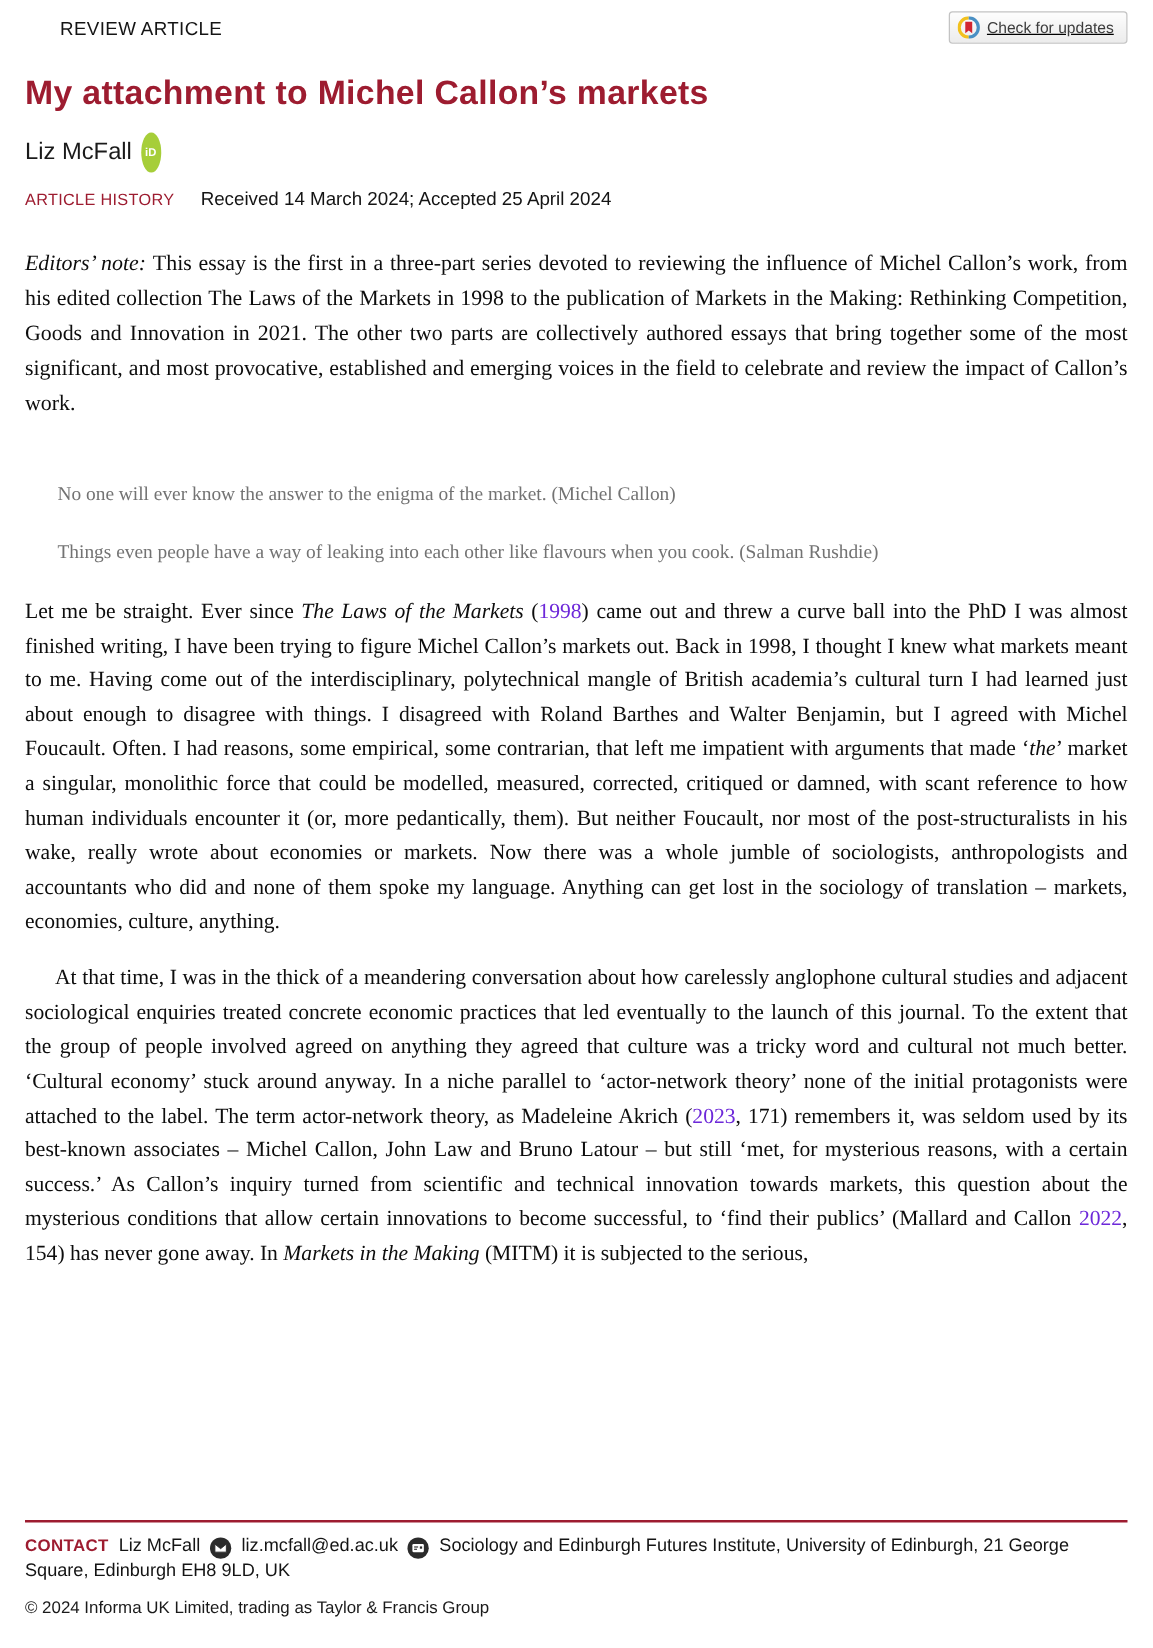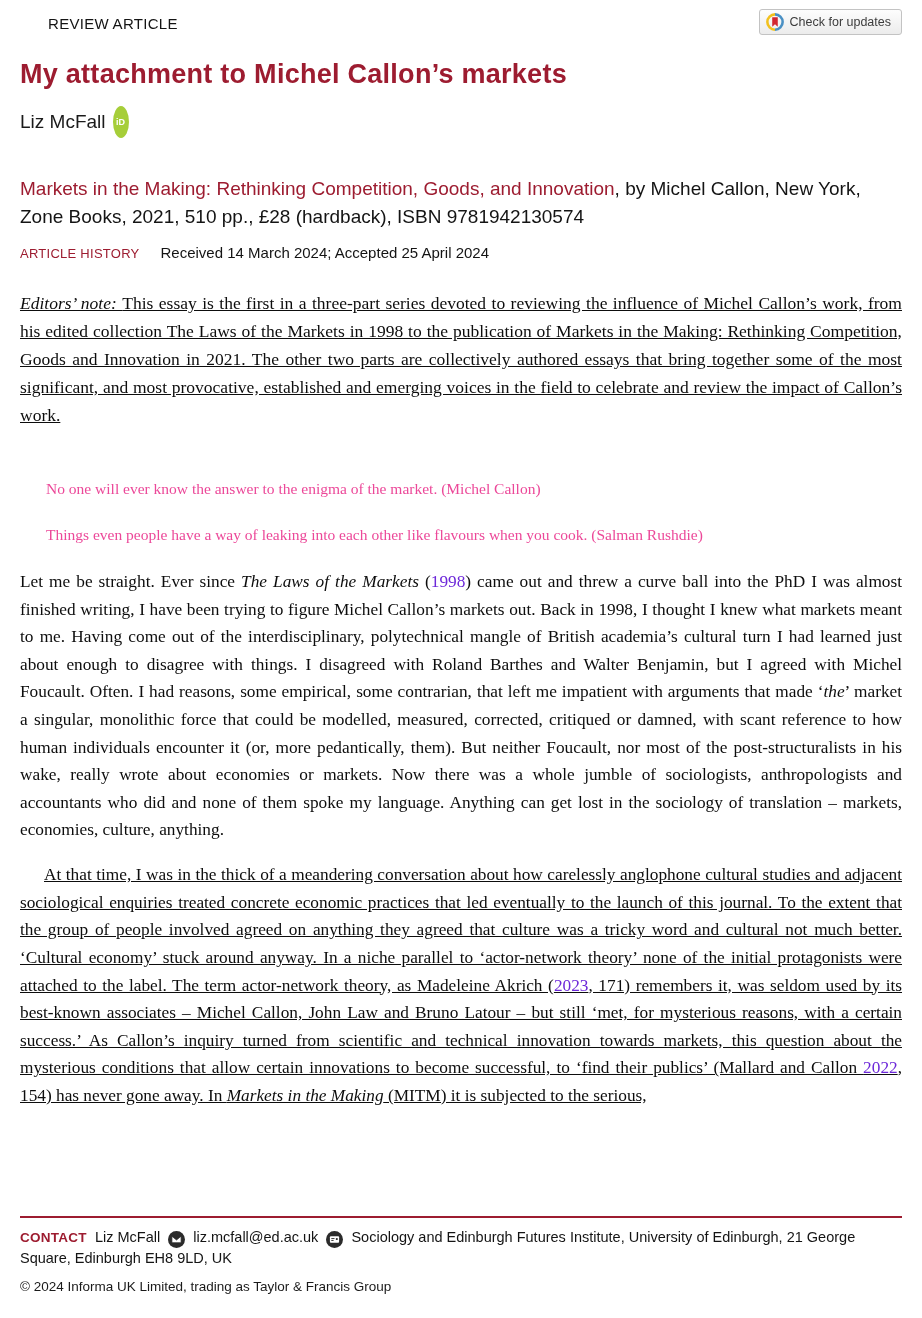--- a/index.html
+++ b/index.html
@@ -4,49 +4,49 @@
 <style>
   html,body{margin:0;padding:0;background:#ffffff;}
   body{width:922px;height:1318px;position:relative;overflow:hidden;color:#111;}
   .page{padding:0 20px;position:relative;width:882px;}
   .serif{font-family:"Liberation Serif",serif;}
 
   .kicker-row{display:flex;justify-content:space-between;align-items:center;padding-top:9px;margin-left:28px;}
   .kicker{font-family:"Liberation Sans",sans-serif;font-size:15px;font-weight:500;letter-spacing:.02em;color:#141414;padding-top:3px;}
 
   .check-btn{display:inline-flex;align-items:center;gap:6px;background:linear-gradient(#fdfdfd,#ececec);
-    border:1px solid #c3c3c3;border-radius:3px;padding:3px 10px 3px 6px;cursor:pointer;}
+    border:1px solid #c3c3c3;border-radius:3px;padding:3px 10px 3px 6px;cursor:pointer;text-decoration:underline;}
   .check-btn span{font-family:"Liberation Sans",sans-serif;font-size:12.5px;color:#3c3c3c;}
 
   h1.title{font-family:"Liberation Sans",sans-serif;font-size:27px;font-weight:700;color:#9d1c30;margin:24px 0 0 0;letter-spacing:.01em;}
 
   .author-row{margin-top:16px;display:flex;align-items:center;gap:7px;}
   .author-name{font-family:"Liberation Sans",sans-serif;font-size:19px;color:#1a1a1a;}
   .orcid{display:inline-flex;align-items:center;justify-content:center;width:16px;height:32px;border-radius:50%;
     background:#a6ce39;color:#fff;font-family:"Liberation Sans",sans-serif;font-size:9px;font-weight:700;cursor:pointer;}
 
   .affiliation{margin-top:25px;font-family:"Liberation Sans",sans-serif;font-size:16px;color:#1a1a1a;}
 
   .book-ref{margin-top:37px;font-family:"Liberation Sans",sans-serif;font-size:19px;line-height:28px;color:#141414;}
   .book-ref .rd{color:#9d1c30;}
 
   .history{margin-top:13px;font-family:"Liberation Sans",sans-serif;font-size:15px;color:#141414;}
   .history .label{font-size:13px;font-weight:400;color:#9d1c30;letter-spacing:.02em;margin-right:21px;}
 
   .editors-note{margin-top:28px;font-family:"Liberation Serif",serif;font-size:17.5px;line-height:28px;
-    text-align:justify;color:#0d0d0d;text-decoration:underline;}
+    text-align:justify;color:#0d0d0d;}
   .it{font-style:italic;}
 
-  .epigraph{margin:0 40px 0 26px;font-family:"Liberation Serif",serif;font-size:15.5px;line-height:21px;color:#ec4899;}
+  .epigraph{margin:0 40px 0 26px;font-family:"Liberation Serif",serif;font-size:15.5px;line-height:21px;color:#737373;}
   .epigraph.first{margin-top:49px;}
   .epigraph.second{margin-top:25px;}
 
   .body-text{font-family:"Liberation Serif",serif;font-size:17.3px;line-height:27.6px;text-align:justify;color:#0d0d0d;}
   .para1{margin-top:23px;}
-  .para2{margin-top:4px;text-indent:24px;text-decoration:underline;}
+  .para2{margin-top:4px;text-indent:24px;}
   .lnk{color:#6d28d9;text-decoration:none;cursor:pointer;}
 
   .footer{position:absolute;left:20px;right:20px;top:1216px;}
   .rule{height:2px;background:#9d1c30;}
   .contact{margin-top:9px;font-family:"Liberation Sans",sans-serif;font-size:14.5px;line-height:20px;color:#141414;}
   .contact .label{font-weight:700;color:#9d1c30;font-size:13.5px;letter-spacing:.02em;margin-right:4px;}
   .ficon{display:inline-flex;align-items:center;justify-content:center;width:17px;height:17px;border-radius:50%;
     background:#2b2b2b;vertical-align:-3px;margin:0 4px;}
   .copyright{margin-top:11px;font-family:"Liberation Sans",sans-serif;font-size:13.5px;color:#1a1a1a;}
 </style>
@@ -68,21 +68,20 @@
   </div>
 
   <h1 class="title">My attachment to Michel Callon’s markets</h1>
 
   <div class="author-row">
     <span class="author-name">Liz McFall</span>
     <span class="orcid">iD</span>
   </div>
 
 
-  <div class="book-ref"><span class="rd">Markets in the Making: Rethinking Competition, Goods, and Innovation</span><span>, by Michel Callon, New York, Zone Books, 2021, 510 pp., £28 (hardback), ISBN 9781942130574</span></div>
 
   <div class="history">
     <span class="label">ARTICLE HISTORY</span><span>Received 14 March 2024; Accepted 25 April 2024</span>
   </div>
 
   <div class="editors-note serif"><span class="it">Editors’ note: </span><span>This essay is the first in a three-part series devoted to reviewing the influence of Michel Callon’s work, from his edited collection The Laws of the Markets in 1998 to the publication of Markets in the Making: Rethinking Competition, Goods and Innovation in 2021. The other two parts are collectively authored essays that bring together some of the most significant, and most provocative, established and emerging voices in the field to celebrate and review the impact of Callon’s work.</span></div>
 
   <div class="epigraph first">No one will ever know the answer to the enigma of the market. (Michel Callon)</div>
   <div class="epigraph second">Things even people have a way of leaking into each other like flavours when you cook. (Salman Rushdie)</div>
 

